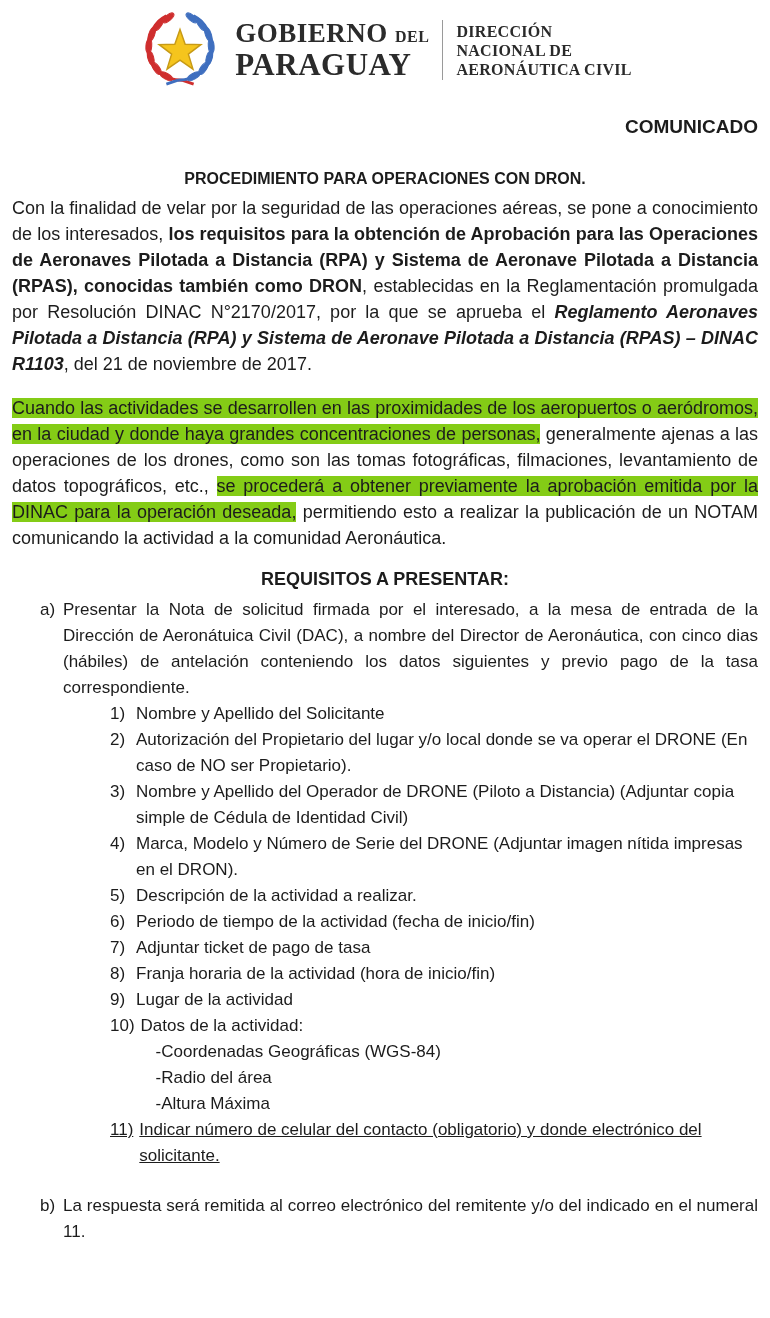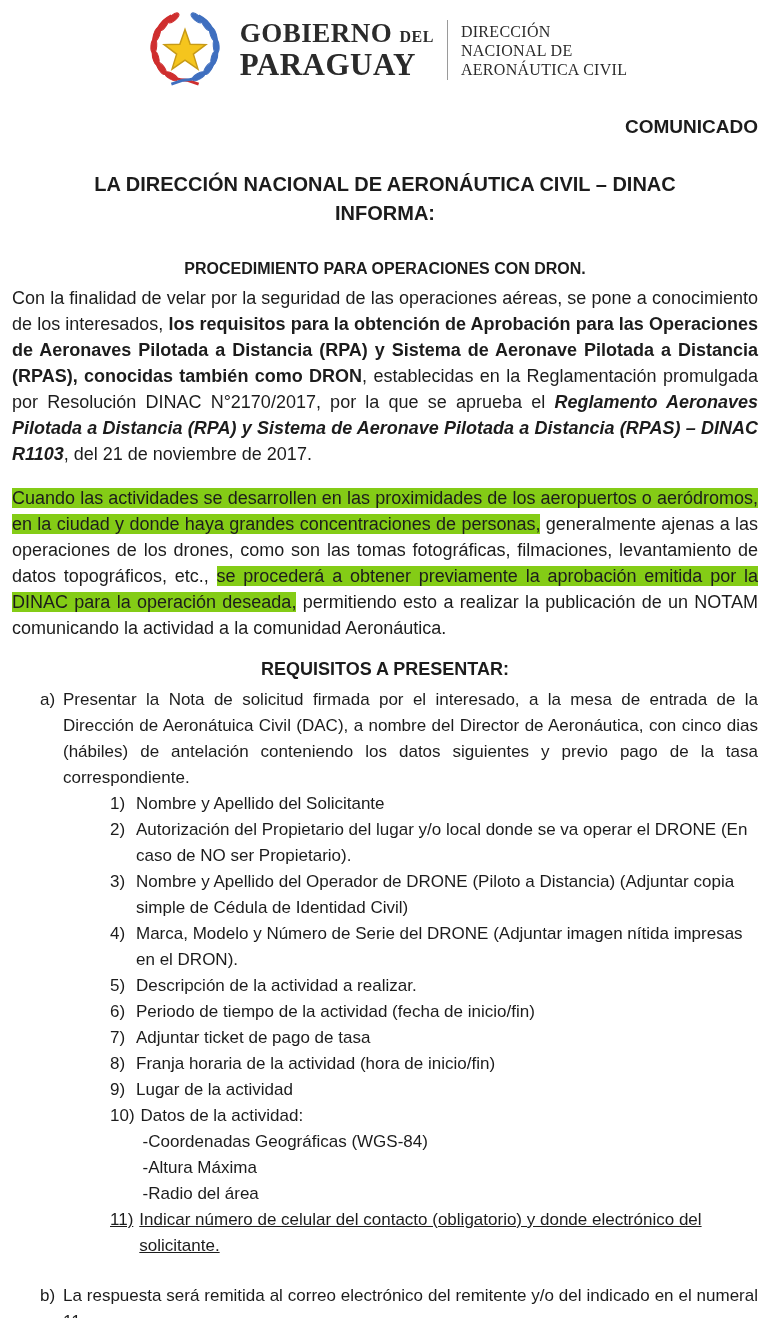--- a/index.html
+++ b/index.html
@@ -13,21 +13,21 @@
     background:#ffffff;
   }
   
   .hdr{display:flex;justify-content:center;align-items:center;gap:13px;height:80px;margin-top:2px;}
   .logo{width:84px;height:76px;flex:0 0 auto;}
   .gov{font-family:"Liberation Serif", serif;font-weight:bold;color:#2b2b2b;white-space:nowrap;}
   .gov-top{font-size:27px;line-height:27px;letter-spacing:0.5px;}
   .gov-top .del{font-size:16px;letter-spacing:0.5px;}
   .gov-bottom{font-size:31px;line-height:30px;letter-spacing:0.5px;}
   .vdiv{width:1px;height:60px;background:#9a9a9a;flex:0 0 auto;}
-  .org{font-family:"Liberation Serif", serif;font-weight:normal;font-size:16px;line-height:19px;color:#2a2a2a;letter-spacing:0.3px;}
+  .org{font-family:"Liberation Serif", serif;font-weight:bold;font-size:16px;line-height:19px;color:#2a2a2a;letter-spacing:0.3px;}
   
   .t-comunicado{text-align:right;font-weight:bold;font-size:19px;margin-top:26px;}
   .t-informa{text-align:center;font-weight:bold;font-size:20px;line-height:29px;margin-top:32px;}
   .t-proc{text-align:center;font-weight:bold;font-size:16px;margin-top:32px;}
   .t-req{text-align:center;font-weight:bold;font-size:18px;margin-top:3px;}
   
   .para{font-size:18px;line-height:26px;text-align:justify;margin-top:7px;}
   .para.hl-para{margin-top:17px;}
   .run-r{font-weight:normal;}
   .run-b{font-weight:bold;}
@@ -37,21 +37,21 @@
   .item{display:flex;margin-top:7px;font-size:17px;line-height:26px;}
   .item .marker{flex:0 0 17px;margin-left:28px;margin-right:6px;}
   .item .itext{flex:1;text-align:justify;}
   .item.b-item{margin-top:24px;}
   
   .numlist{margin-left:98px;font-size:17px;line-height:26px;}
   .nrow{display:flex;}
   .nrow .num{flex:0 0 auto;min-width:20px;margin-right:6px;}
   .nrow .ntext{flex:1;}
   .nrow.u .num,.nrow.u .ntext{text-decoration:underline;}
-  .subline{margin-left:2px;}
+  .subline{margin-left:15px;}
 </style>
 </head>
 <body>
 
 <div class="page">
 
   <header class="hdr">
     <div class="logo">
       <svg viewBox="0 0 84 78" width="84" height="76" aria-hidden="true">
 
@@ -91,24 +91,20 @@
     </div>
     <div class="vdiv"></div>
     <div class="org">
       <div>DIRECCIÓN</div>
       <div>NACIONAL DE</div>
       <div>AERONÁUTICA CIVIL</div>
     </div>
   </header>
 
   <div class="t-comunicado">COMUNICADO</div>
-  <div class="t-informa">
-    <div>LA DIRECCIÓN NACIONAL DE AERONÁUTICA CIVIL – DINAC</div>
-    <div>INFORMA:</div>
-  </div>
   <div class="t-proc">PROCEDIMIENTO PARA OPERACIONES CON DRON.</div>
 
   <p class="para"><span class="run-r">Con la finalidad de velar por la seguridad de las operaciones aéreas, se pone a conocimiento de los interesados, </span><span class="run-b">los requisitos  para la obtención de Aprobación para las Operaciones de Aeronaves Pilotada a Distancia (RPA) y Sistema de Aeronave Pilotada a Distancia (RPAS), conocidas también como DRON</span><span class="run-r">, establecidas en la Reglamentación promulgada por Resolución DINAC N°2170/2017, por la que se aprueba el </span><span class="run-bi">Reglamento Aeronaves Pilotada a Distancia (RPA) y Sistema de Aeronave Pilotada a Distancia (RPAS) – DINAC R1103</span><span class="run-r">, del 21 de noviembre de 2017.</span></p>
 
   <p class="para hl-para"><span class="run-h">Cuando las actividades se desarrollen en las proximidades de los aeropuertos o aeródromos, en la ciudad y donde haya grandes concentraciones de personas,</span><span class="run-r"> generalmente ajenas a las operaciones de los drones, como son las tomas fotográficas, filmaciones, levantamiento de datos topográficos, etc., </span><span class="run-h">se procederá a obtener previamente la aprobación emitida por la DINAC para la operación deseada,</span><span class="run-r"> permitiendo esto a realizar la publicación de un NOTAM comunicando la actividad a la comunidad Aeronáutica.</span></p>
 
   <div class="t-req">REQUISITOS A PRESENTAR:</div>
 
   <div class="item">
     <span class="marker">a)</span>
@@ -168,22 +164,22 @@
         <span class="num">9)</span>
         <div class="ntext">
           <div>Lugar de la actividad</div>
         </div>
       </div>
       <div class="nrow">
         <span class="num">10)</span>
         <div class="ntext">
           <div>Datos de la actividad:</div>
           <div class="subline">-Coordenadas Geográficas (WGS-84)</div>
+          <div class="subline">-Radio del área</div>
           <div class="subline">-Altura Máxima</div>
-          <div class="subline">-Radio del área</div>
         </div>
       </div>
       <div class="nrow u">
         <span class="num">11)</span>
         <div class="ntext">
           <div>Indicar número de celular del contacto (obligatorio) y donde electrónico del solicitante.</div>
         </div>
       </div>
     </div>
 

